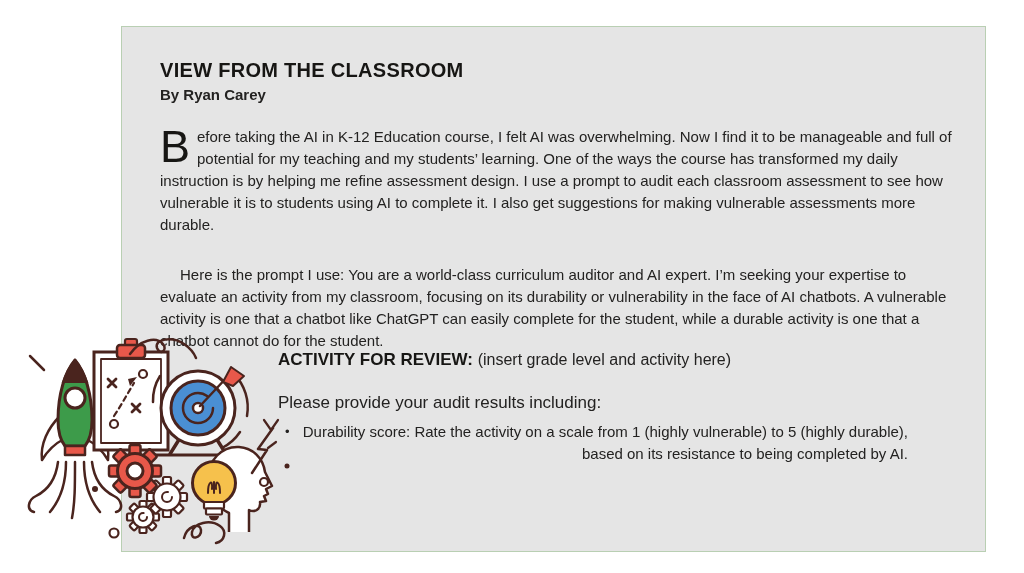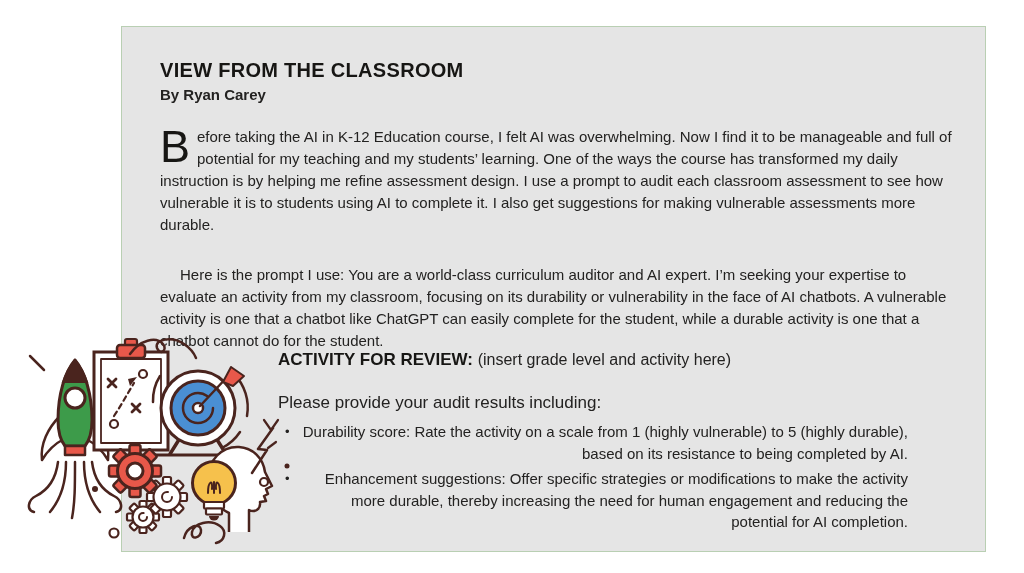--- a/index.html
+++ b/index.html
@@ -69,21 +69,20 @@
   <div class="bodycopy">
     <p class="para1"><span class="dropcap">B</span><span>efore taking the AI in K-12 Education course, I felt AI was overwhelming. Now I find it to be manageable and full of potential for my teaching and my students’ learning. One of the ways the course has transformed my daily instruction is by helping me refine assessment design. I use a prompt to audit each classroom assessment to see how vulnerable it is to students using AI to complete it. I also get suggestions for making vulnerable assessments more durable.</span></p>
     <p class="para2">Here is the prompt I use: You are a world-class curriculum auditor and AI expert. I’m seeking your expertise to evaluate an activity from my classroom, focusing on its durability or vulnerability in the face of AI chatbots. A vulnerable activity is one that a chatbot like ChatGPT can easily complete for the student, while a durable activity is one that a chatbot cannot do for the student.</p>
   </div>
 
   <div class="activity">
     <h2 class="activity-heading"><span>ACTIVITY FOR REVIEW:</span> <span class="note">(insert grade level and activity here)</span></h2>
     <p class="activity-intro">Please provide your audit results including:</p>
     <ul class="audit-list">
       <li>Durability score: Rate the activity on a scale from 1 (highly vulnerable) to 5 (highly durable), based on its resistance to being completed by AI.</li>
-      <li>Enhancement suggestions: Offer specific strategies or modifications to make the activity more durable, thereby increasing the need for human engagement and reducing the potential for AI completion.</li>
     </ul>
   </div>
 </div>
 
 <svg class="illustration" viewBox="0 0 274 220" xmlns="http://www.w3.org/2000/svg">
 
   <g>
     <path class="ln" stroke-width="2.5" d="M6,20 L20,34"></path>
     <path class="ln" stroke-width="2.5" d="M34,126 C32,142 24,154 12,160 C4,164 2,174 10,176"></path>
     <path class="ln" stroke-width="2.5" d="M42,126 C42,148 36,164 26,176"></path>

